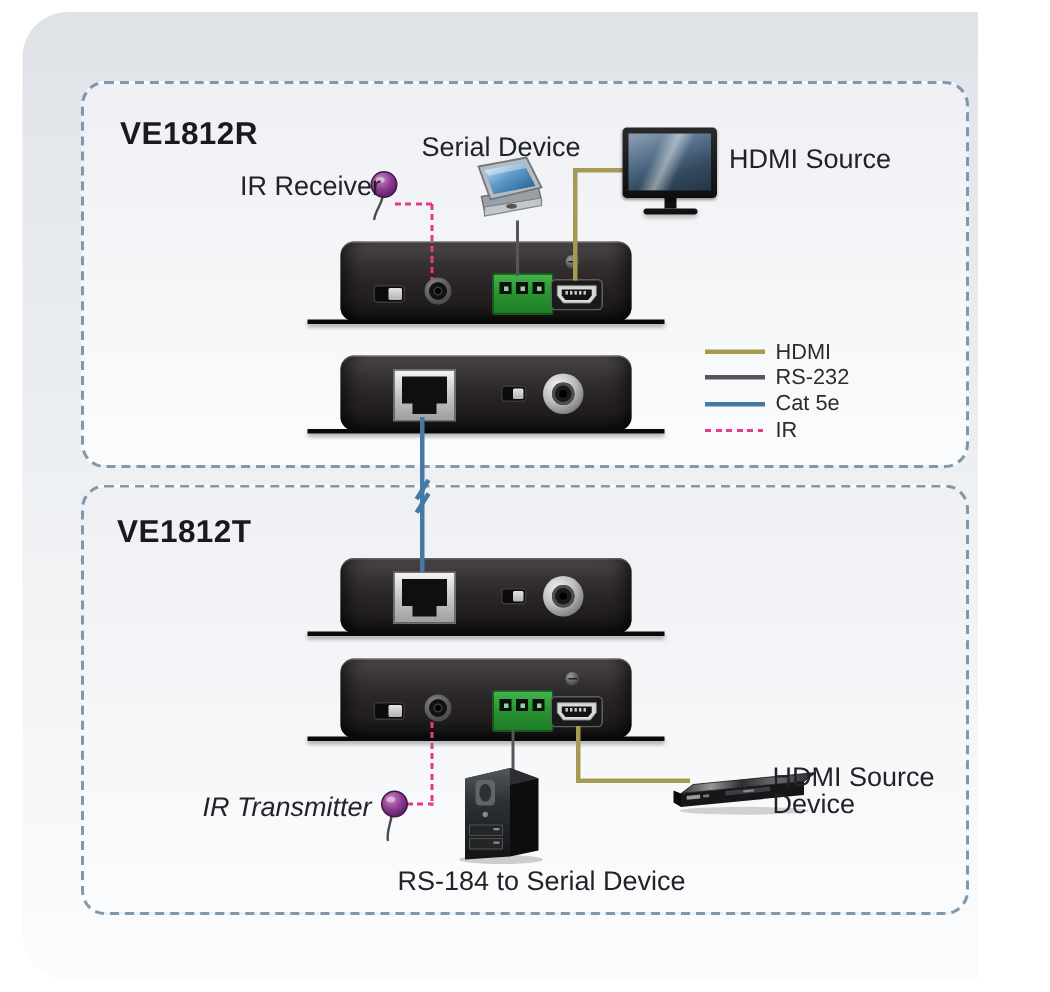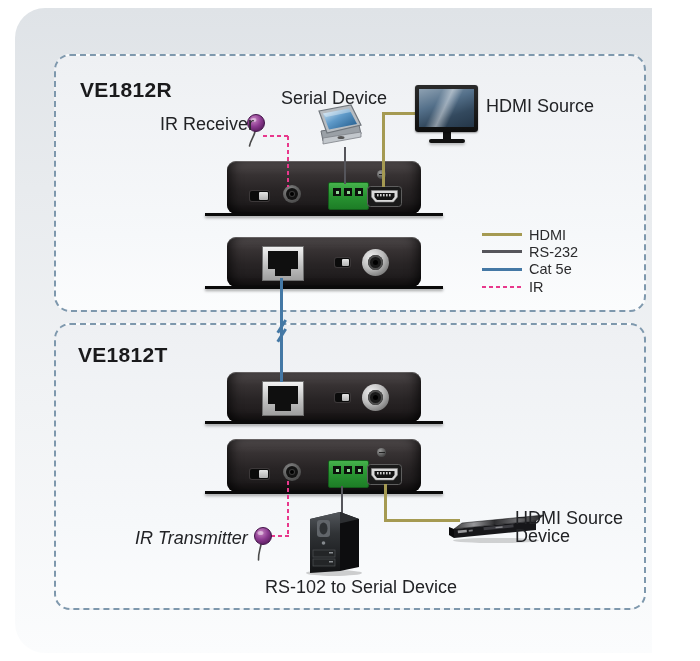--- a/index.html
+++ b/index.html
@@ -58,21 +58,21 @@
   
   .line{position:absolute;z-index:4;}
   .c-hdmi{background:#a59a52;}
   .c-rs{background:#55555b;}
   .c-cat{background:#4478a5;}
   .ir-h{height:2px;background:repeating-linear-gradient(90deg,#e8388c 0 4px,transparent 4px 7px);}
   .ir-v{width:2px;background:repeating-linear-gradient(180deg,#e8388c 0 4px,transparent 4px 7px);}
   .slash{position:absolute;width:15px;height:2.5px;background:#4478a5;transform:rotate(-58deg);z-index:4;}
 
   
-  .legend{position:absolute;left:482px;top:226px;z-index:2;}
+  .legend{position:absolute;left:470px;top:226px;z-index:2;}
   .lrow{display:flex;align-items:center;height:17.3px;}
   .lline{width:40px;margin-right:7px;}
   .ll-hdmi{height:3px;background:#a59a52;}
   .ll-rs{height:3px;background:#55555b;}
   .ll-cat{height:3px;background:#4478a5;}
   .ll-ir{height:2px;background:repeating-linear-gradient(90deg,#e8388c 0 4px,transparent 4px 7px);}
   .ltext{font-size:14.5px;color:#2b2b2d;}
 
   
   .icon{position:absolute;z-index:5;}
@@ -301,21 +301,21 @@
         <rect x="36" y="24.2" width="30" height="3" fill="#3d3d42"></rect>
         <rect x="48" y="25" width="7" height="1.4" fill="#8a8a8e"></rect>
       </g>
     </svg>
   </div>
 
   <div class="lbl" style="left:160px;top:114px;">IR Receiver</div>
   <div class="lbl" style="left:281px;top:88px;">Serial Device</div>
   <div class="lbl" style="left:486px;top:96px;">HDMI Source</div>
   <div class="lbl" style="left:135px;top:528px;font-style:italic;">IR Transmitter</div>
-  <div class="lbl" style="left:265px;top:577px;">RS-102 to Serial Device</div>
+  <div class="lbl" style="left:265px;top:577px;">RS-184 to Serial Device</div>
   <div class="lbl" style="left:515px;top:510px;line-height:17.5px;">
     <span style="display:block;">HDMI Source</span>
     <span style="display:block;">Device</span>
   </div>
 
   <div class="legend">
     <div class="lrow">
       <span class="lline ll-hdmi"></span>
       <span class="ltext">HDMI</span>
     </div>

